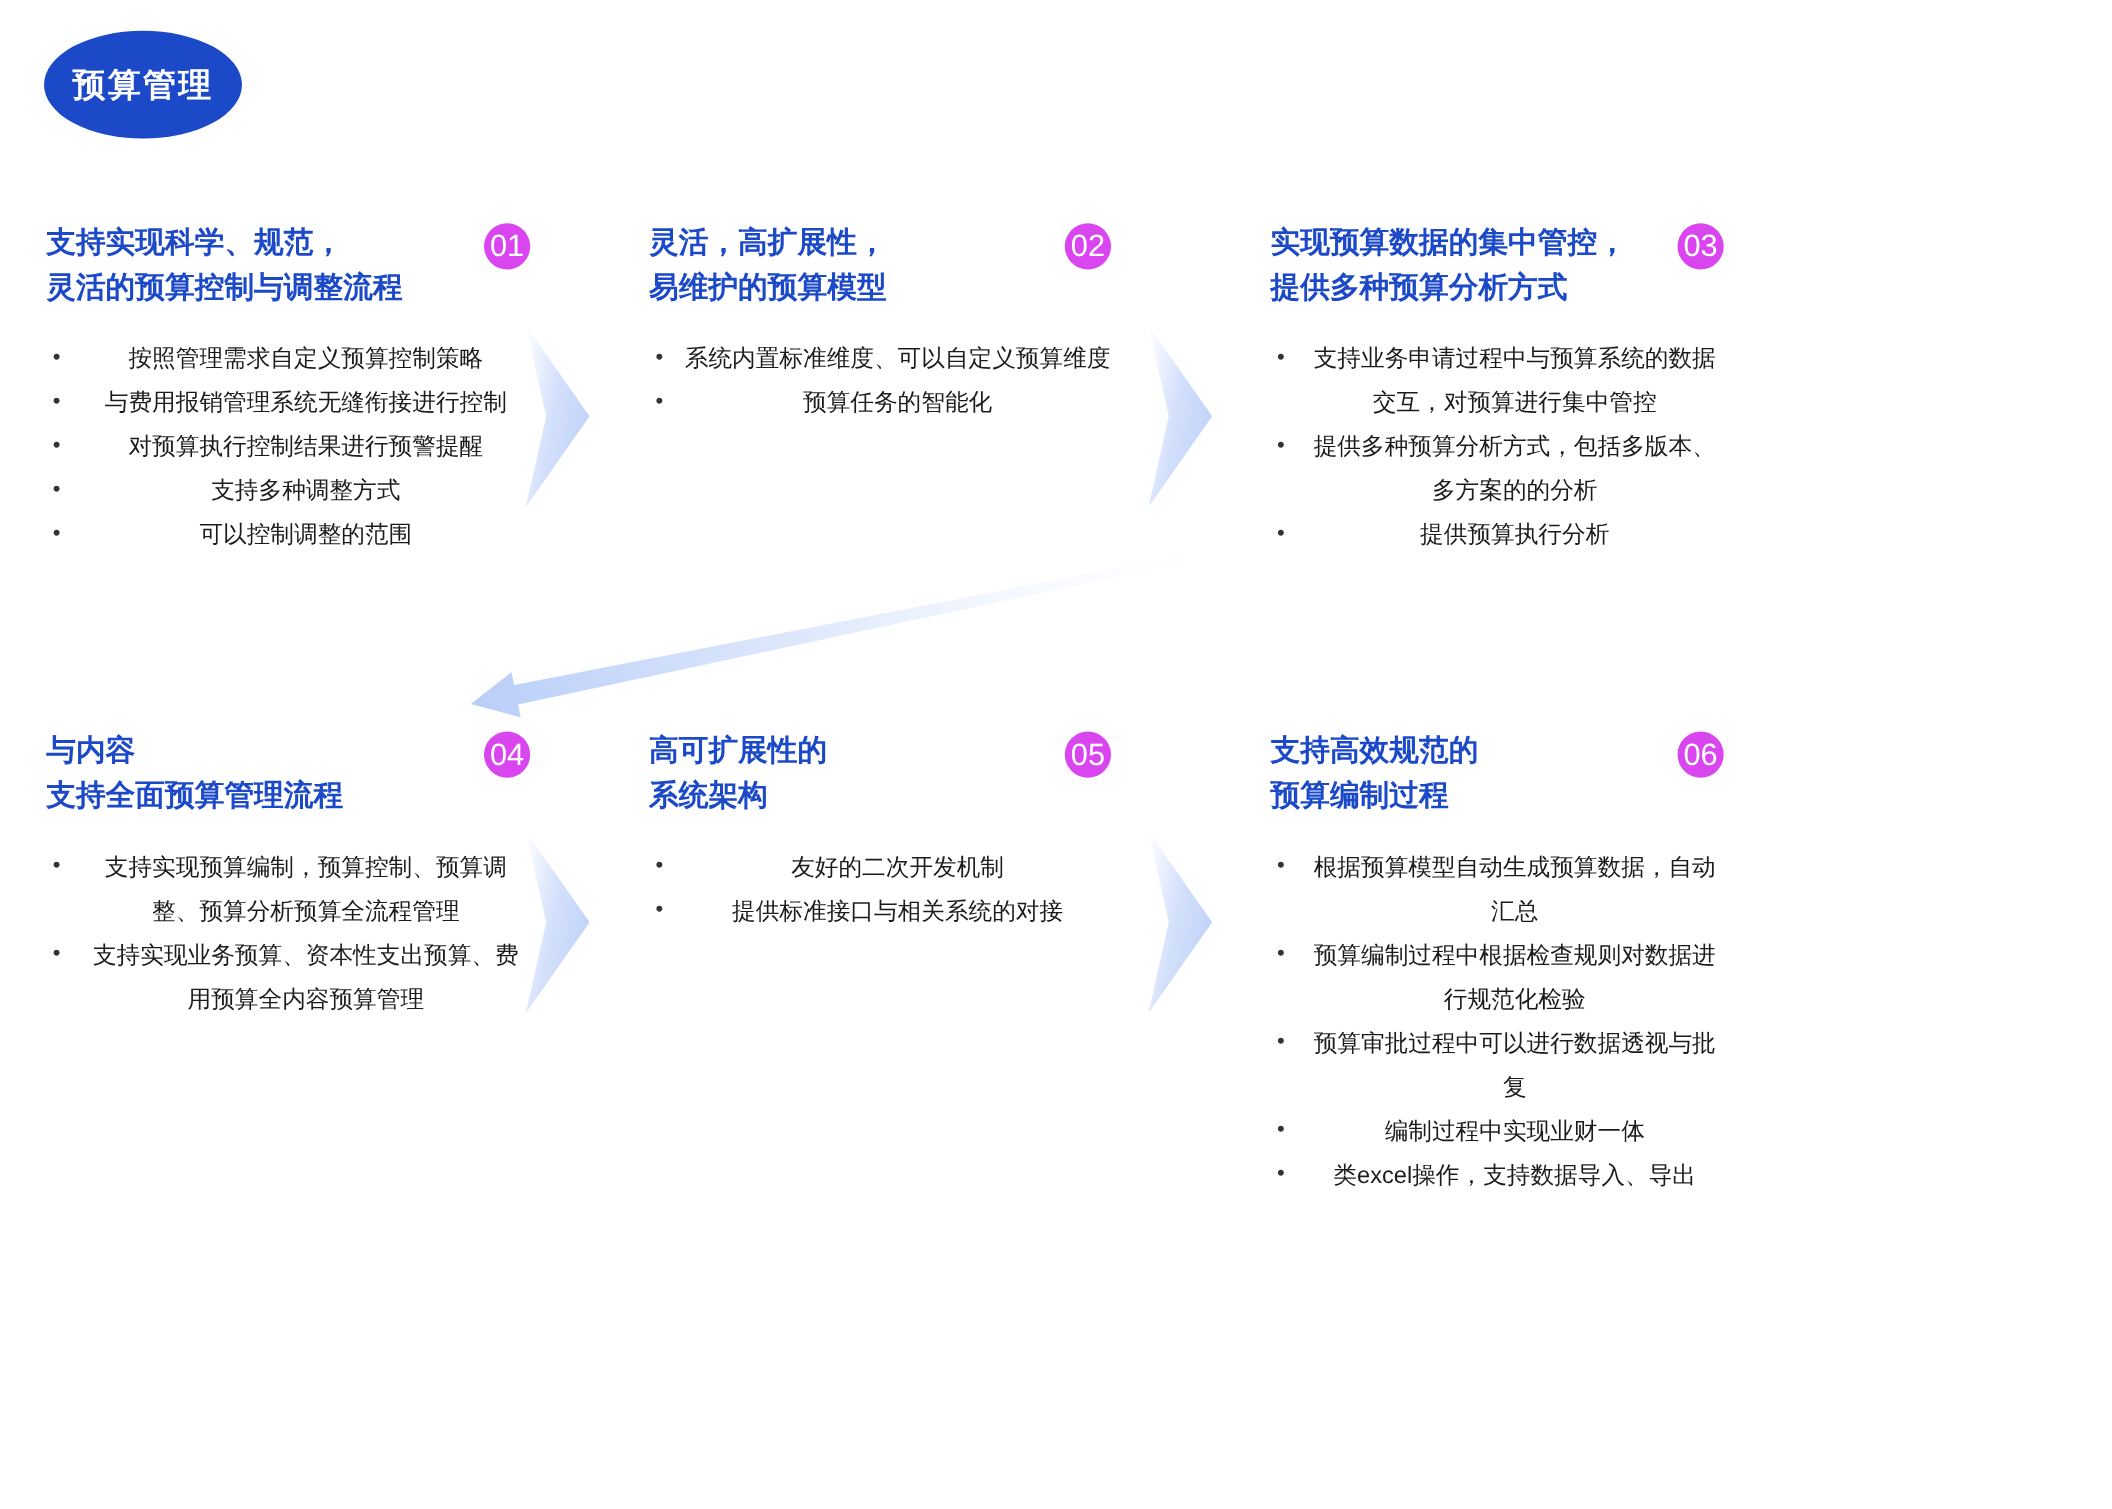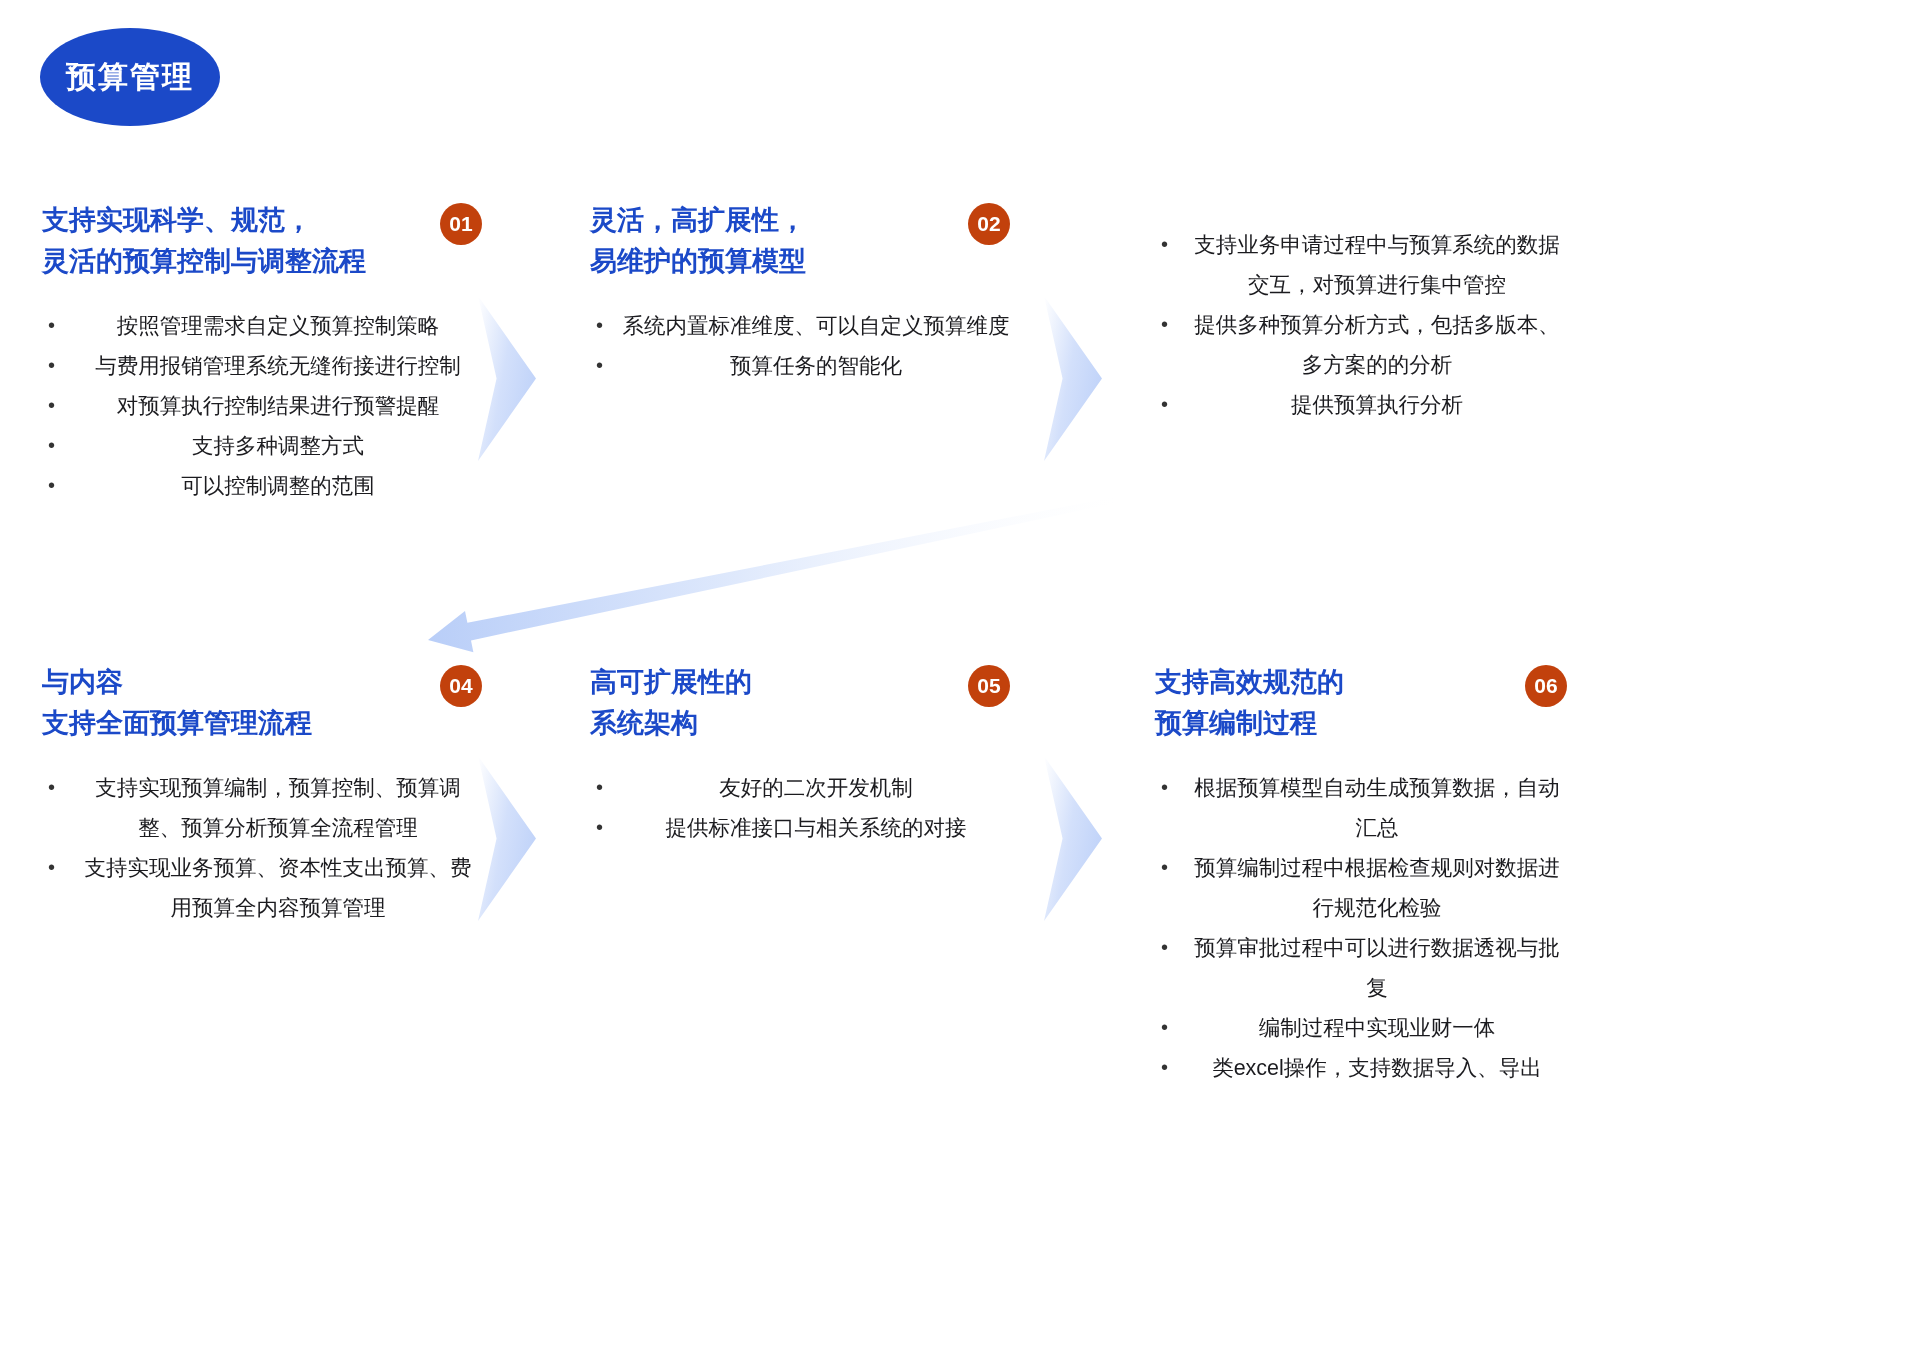--- a/index.html
+++ b/index.html
@@ -21,22 +21,22 @@
   .feature { position:absolute; }
   .section-header {
     display:flex; align-items:flex-start; justify-content:space-between;
   }
   .section-title {
     color:#1B49C8; font-size:27px; font-weight:bold; line-height:1.5;
   }
   .section-title .tline { display:block; }
   .num-badge {
     width:42px; height:42px; border-radius:50%;
-    background:#c2410c; color:#ffffff;
-    font-size:21px; font-weight:bold;
+    background:#d946ef; color:#ffffff;
+    font-size:28px; font-weight:normal;
     display:flex; align-items:center; justify-content:center;
     flex-shrink:0; margin-top:3px;
   }
   ul.bullets { list-style:none; margin-top:26px;text-align:center; }
   ul.bullets li {
     position:relative; padding-left:32px;
     font-size:21.5px; line-height:1.86; color:#1b1b1f;
   }
   ul.bullets li::before {
     content:"•"; position:absolute; left:6px; top:0;
@@ -90,20 +90,27 @@
     </h2>
     <div class="num-badge">02</div>
   </div>
   <ul class="bullets">
       <li>系统内置标准维度、可以自定义预算维度</li>
       <li>预算任务的智能化</li>
     </ul>
 </section>
 
 <section class="feature sec-3">
+  <div class="section-header">
+    <h2 class="section-title">
+      <span class="tline">实现预算数据的集中管控，</span>
+      <span class="tline">提供多种预算分析方式</span>
+    </h2>
+    <div class="num-badge">03</div>
+  </div>
   <ul class="bullets">
       <li>支持业务申请过程中与预算系统的数据交互，对预算进行集中管控</li>
       <li>提供多种预算分析方式，包括多版本、多方案的的分析</li>
       <li>提供预算执行分析</li>
     </ul>
 </section>
 
 <section class="feature sec-4">
   <div class="section-header">
     <h2 class="section-title">

